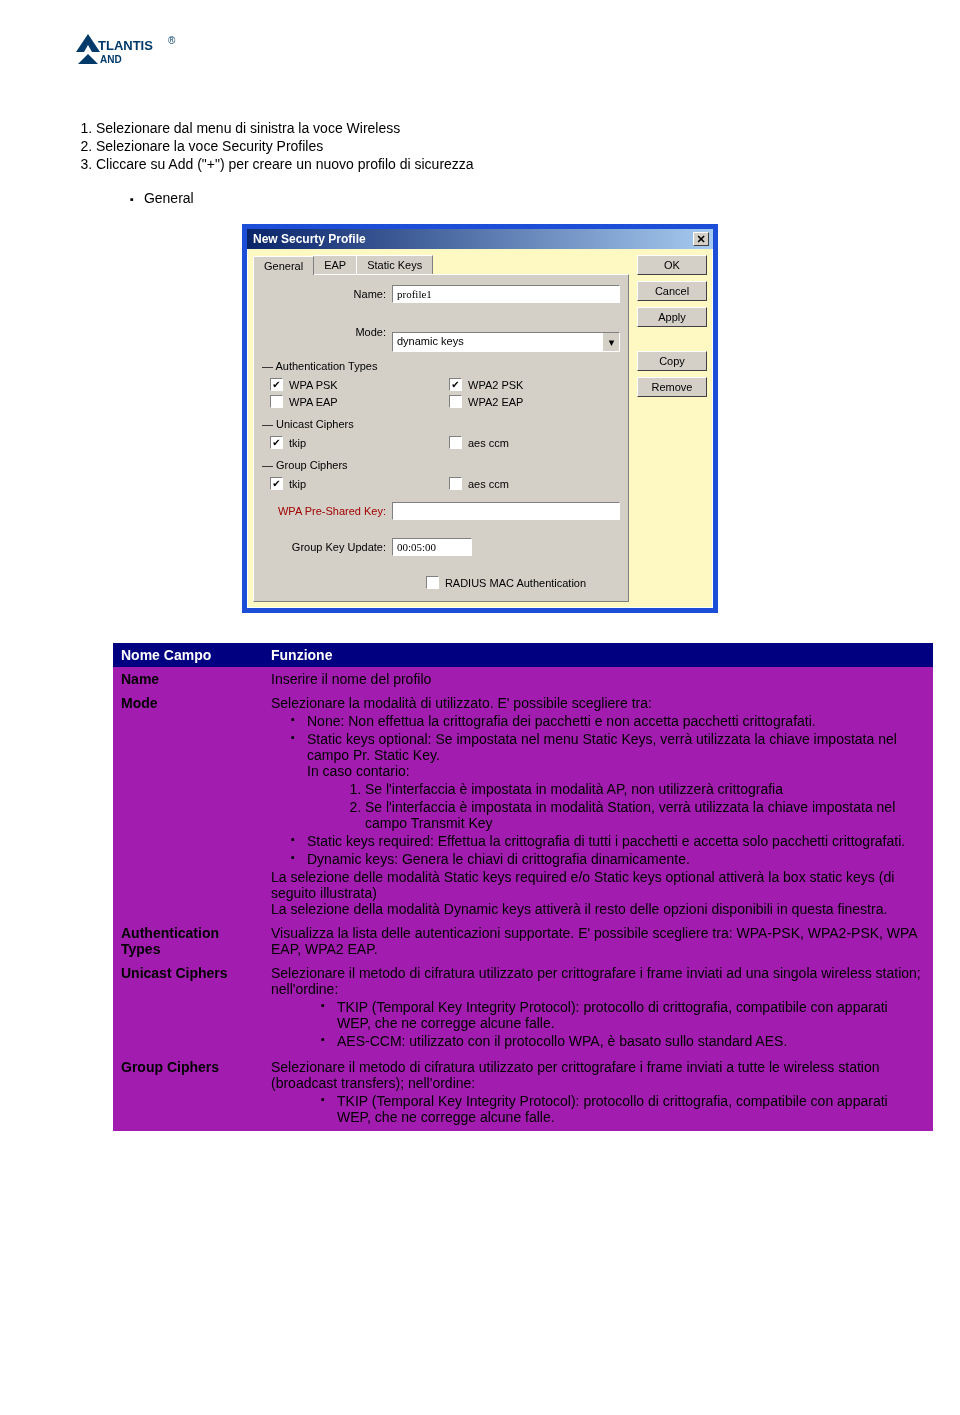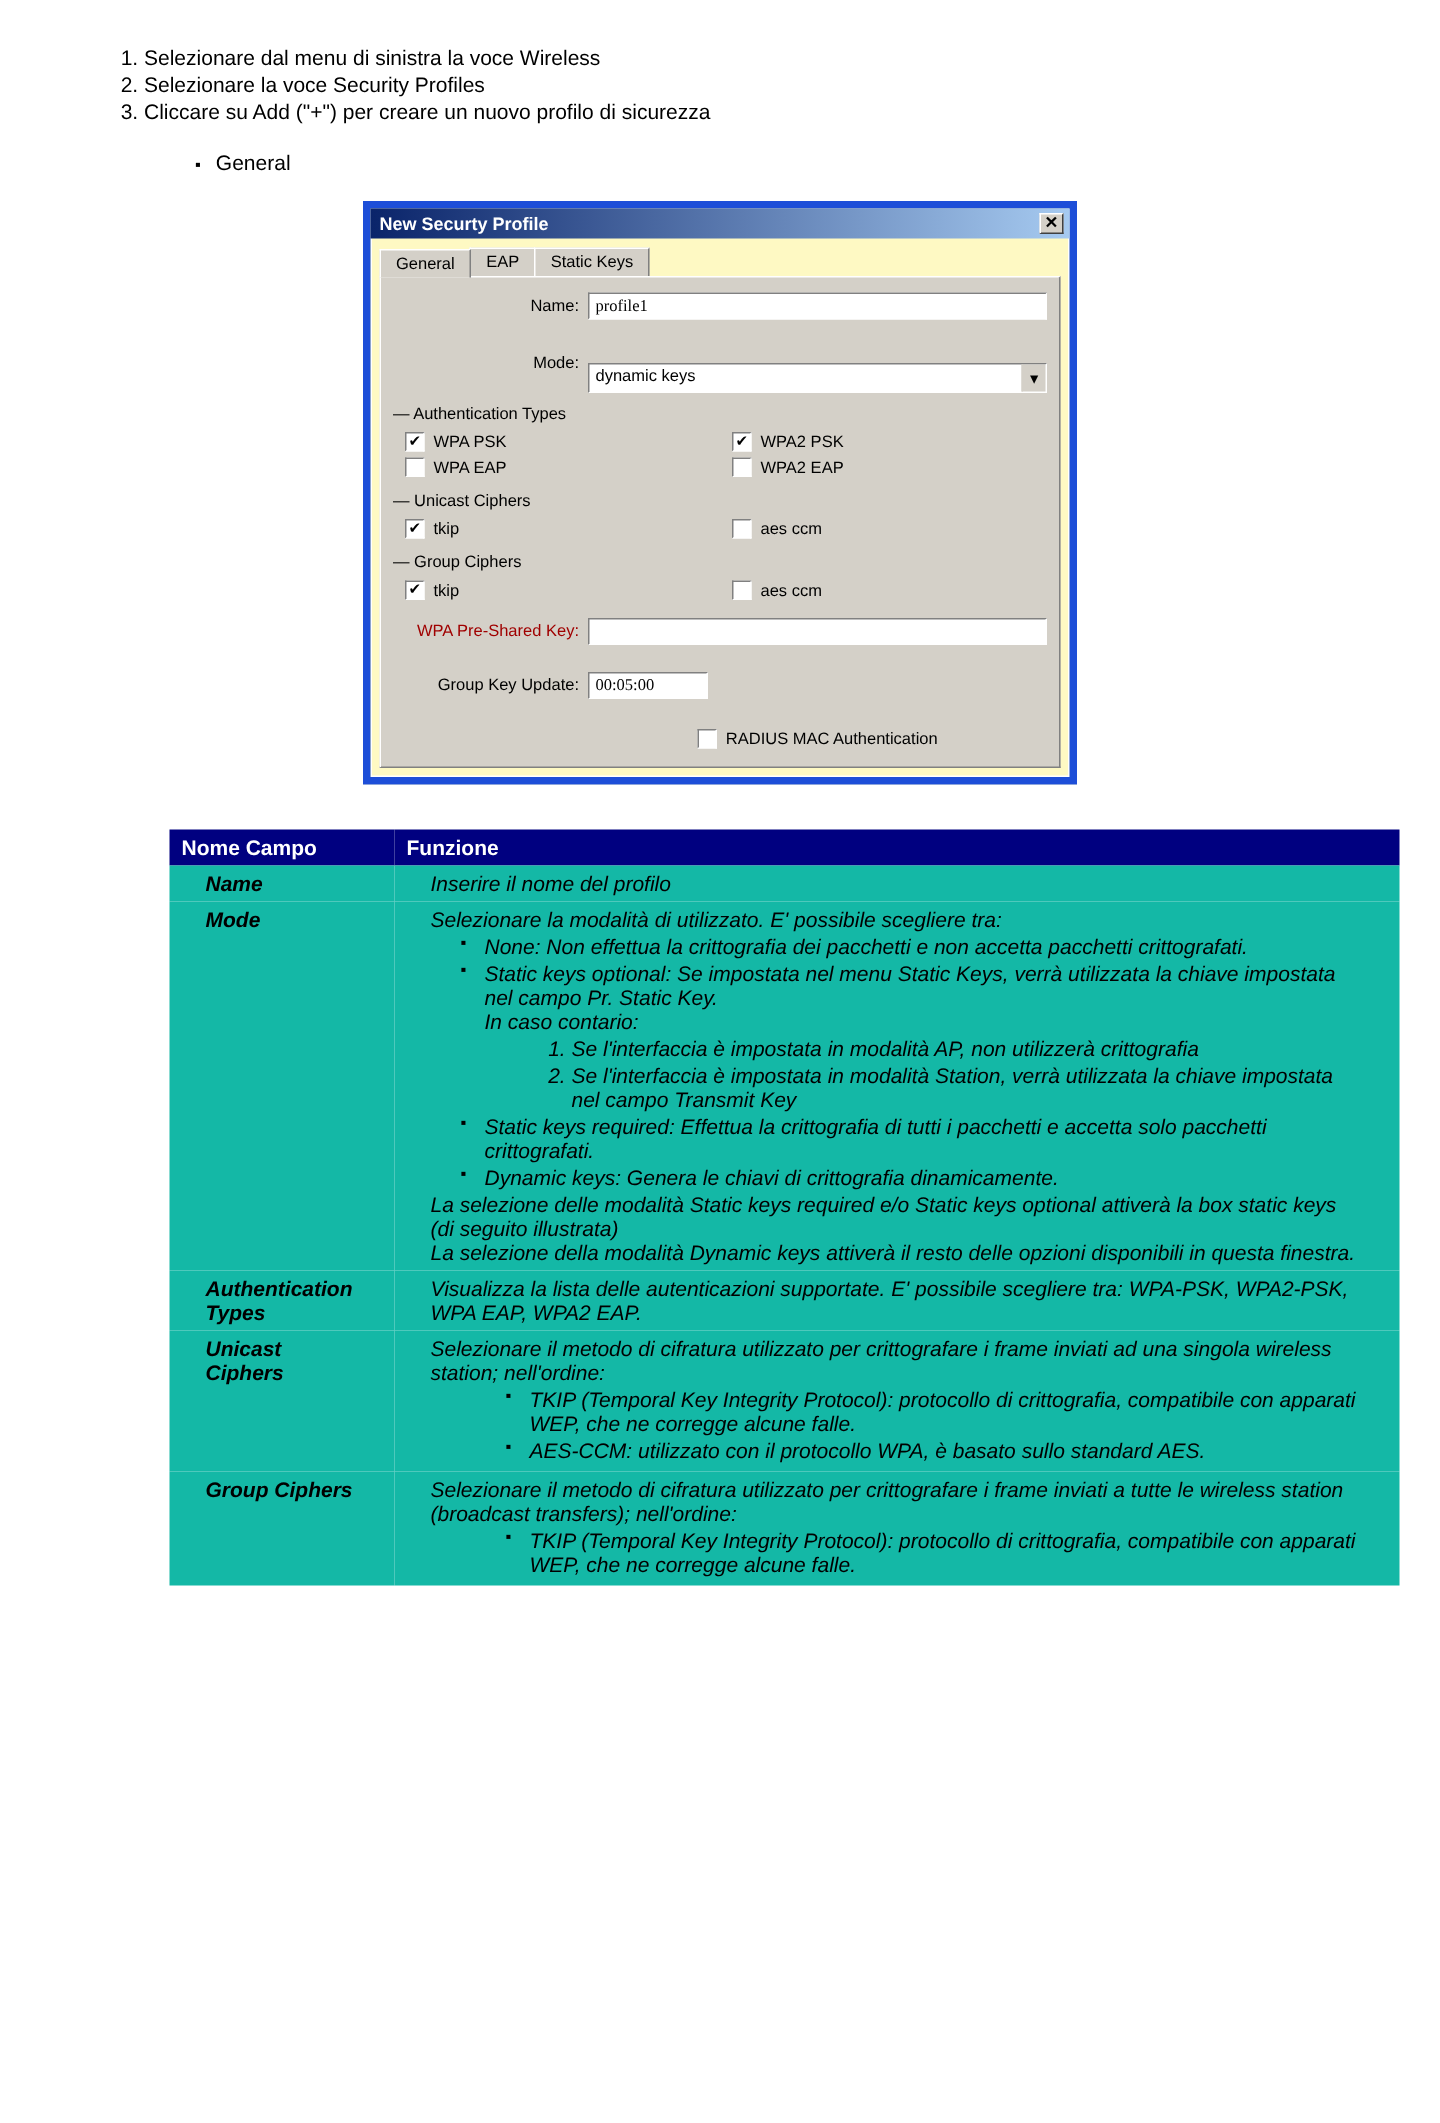--- a/index.html
+++ b/index.html
@@ -142,42 +142,50 @@
     font-size: 14px;
     margin-left: 43px;
   }
   .desc-table thead td {
     background: #000080;
     color: #fff;
     font-weight: bold;
     padding: 4px 8px;
   }
   .desc-table tbody td {
-    background: #14b8a6;
-    padding: 4px 24px;
+    background: #a21caf;
+    padding: 4px 8px;
     vertical-align: top;
-    font-style: italic;
   }
   .desc-table tbody td:first-child {
     font-weight: bold;
     width: 150px;
   }
   .inner-bullets { margin: 2px 0 2px 20px; padding: 0; list-style: none; }
   .inner-bullets > li { position: relative; padding-left: 16px; margin-bottom: 2px; }
   .inner-bullets > li::before { content: "▪"; position: absolute; left: 0; font-size: 11px; }
   .inner-numbers { margin: 2px 0 2px 40px; padding-left: 18px; }
   .inner-numbers li { margin-bottom: 2px; }
   .inner-sub { margin: 2px 0 2px 50px; padding: 0; list-style: none; }
   .inner-sub > li { position: relative; padding-left: 16px; margin-bottom: 2px; }
   .inner-sub > li::before { content: "▪"; position: absolute; left: 0; font-size: 11px; }
 </style>
 </head>
 <body>
 
 <div class="page">
+  <div class="logo">
+    <svg width="110" height="50" viewBox="0 0 110 50">
+      <path d="M 18 4 L 6 22 L 14 22 L 18 15 L 22 22 L 30 22 Z" fill="#003a6b"></path>
+      <text x="28" y="20" font-family="Arial" font-size="13" font-weight="bold" fill="#003a6b">TLANTIS</text>
+      <text x="98" y="14" font-family="Arial" font-size="10" fill="#003a6b">®</text>
+      <path d="M 18 24 L 8 34 L 28 34 Z" fill="#003a6b"></path>
+      <text x="30" y="33" font-family="Arial" font-size="10" font-weight="bold" fill="#003a6b">AND</text>
+    </svg>
+  </div>
 
   <ol class="steps">
     <li>Selezionare dal menu di sinistra la voce Wireless</li>
     <li>Selezionare la voce Security Profiles</li>
     <li>Cliccare su Add ("+") per creare un nuovo profilo di sicurezza</li>
   </ol>
   <ul class="sub-bullet">
     <li>General</li>
   </ul>
 
@@ -275,20 +283,28 @@
               <div class="form-label">Group Key Update:</div>
               <input class="text-input short" value="00:05:00" style="">
             </div>
             <div class="spacer"></div>
             <div class="checkbox-row" style="justify-content:center;padding-left:130px;">
               <span class="checkbox"></span>
               <span>RADIUS MAC Authentication</span>
             </div>
           </div>
         </div>
+        <div class="side-buttons">
+          <div class="win-btn">OK</div>
+          <div class="win-btn">Cancel</div>
+          <div class="win-btn">Apply</div>
+          <div style="height:12px;"></div>
+          <div class="win-btn">Copy</div>
+          <div class="win-btn">Remove</div>
+        </div>
       </div>
     </div>
   </div>
 
   <table class="desc-table">
     <thead>
       <tr>
         <td>Nome Campo</td>
         <td>Funzione</td>
       </tr>

